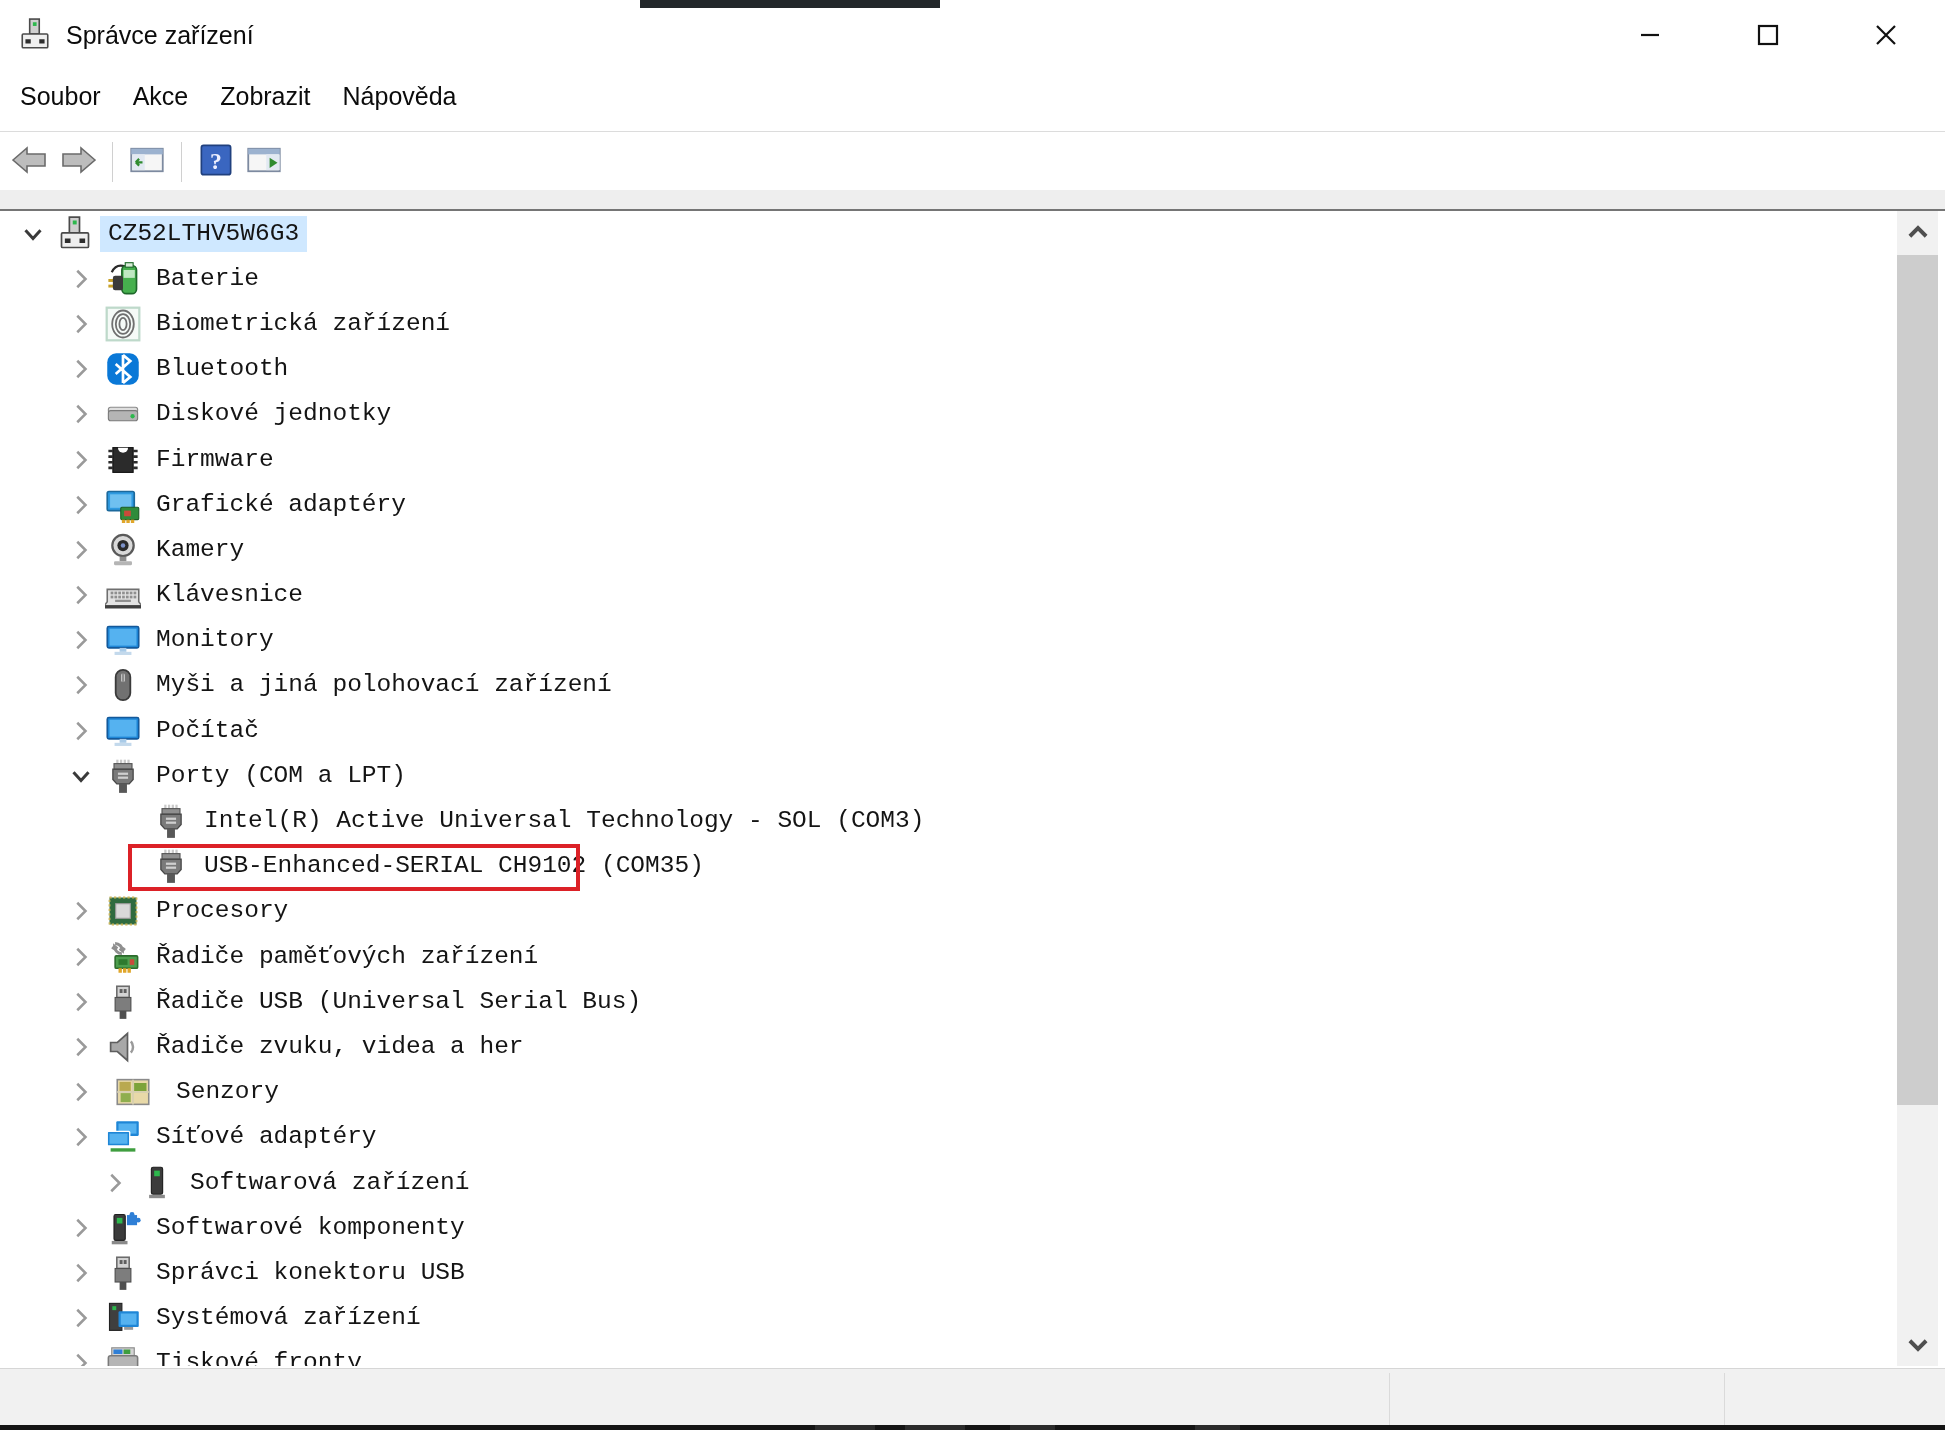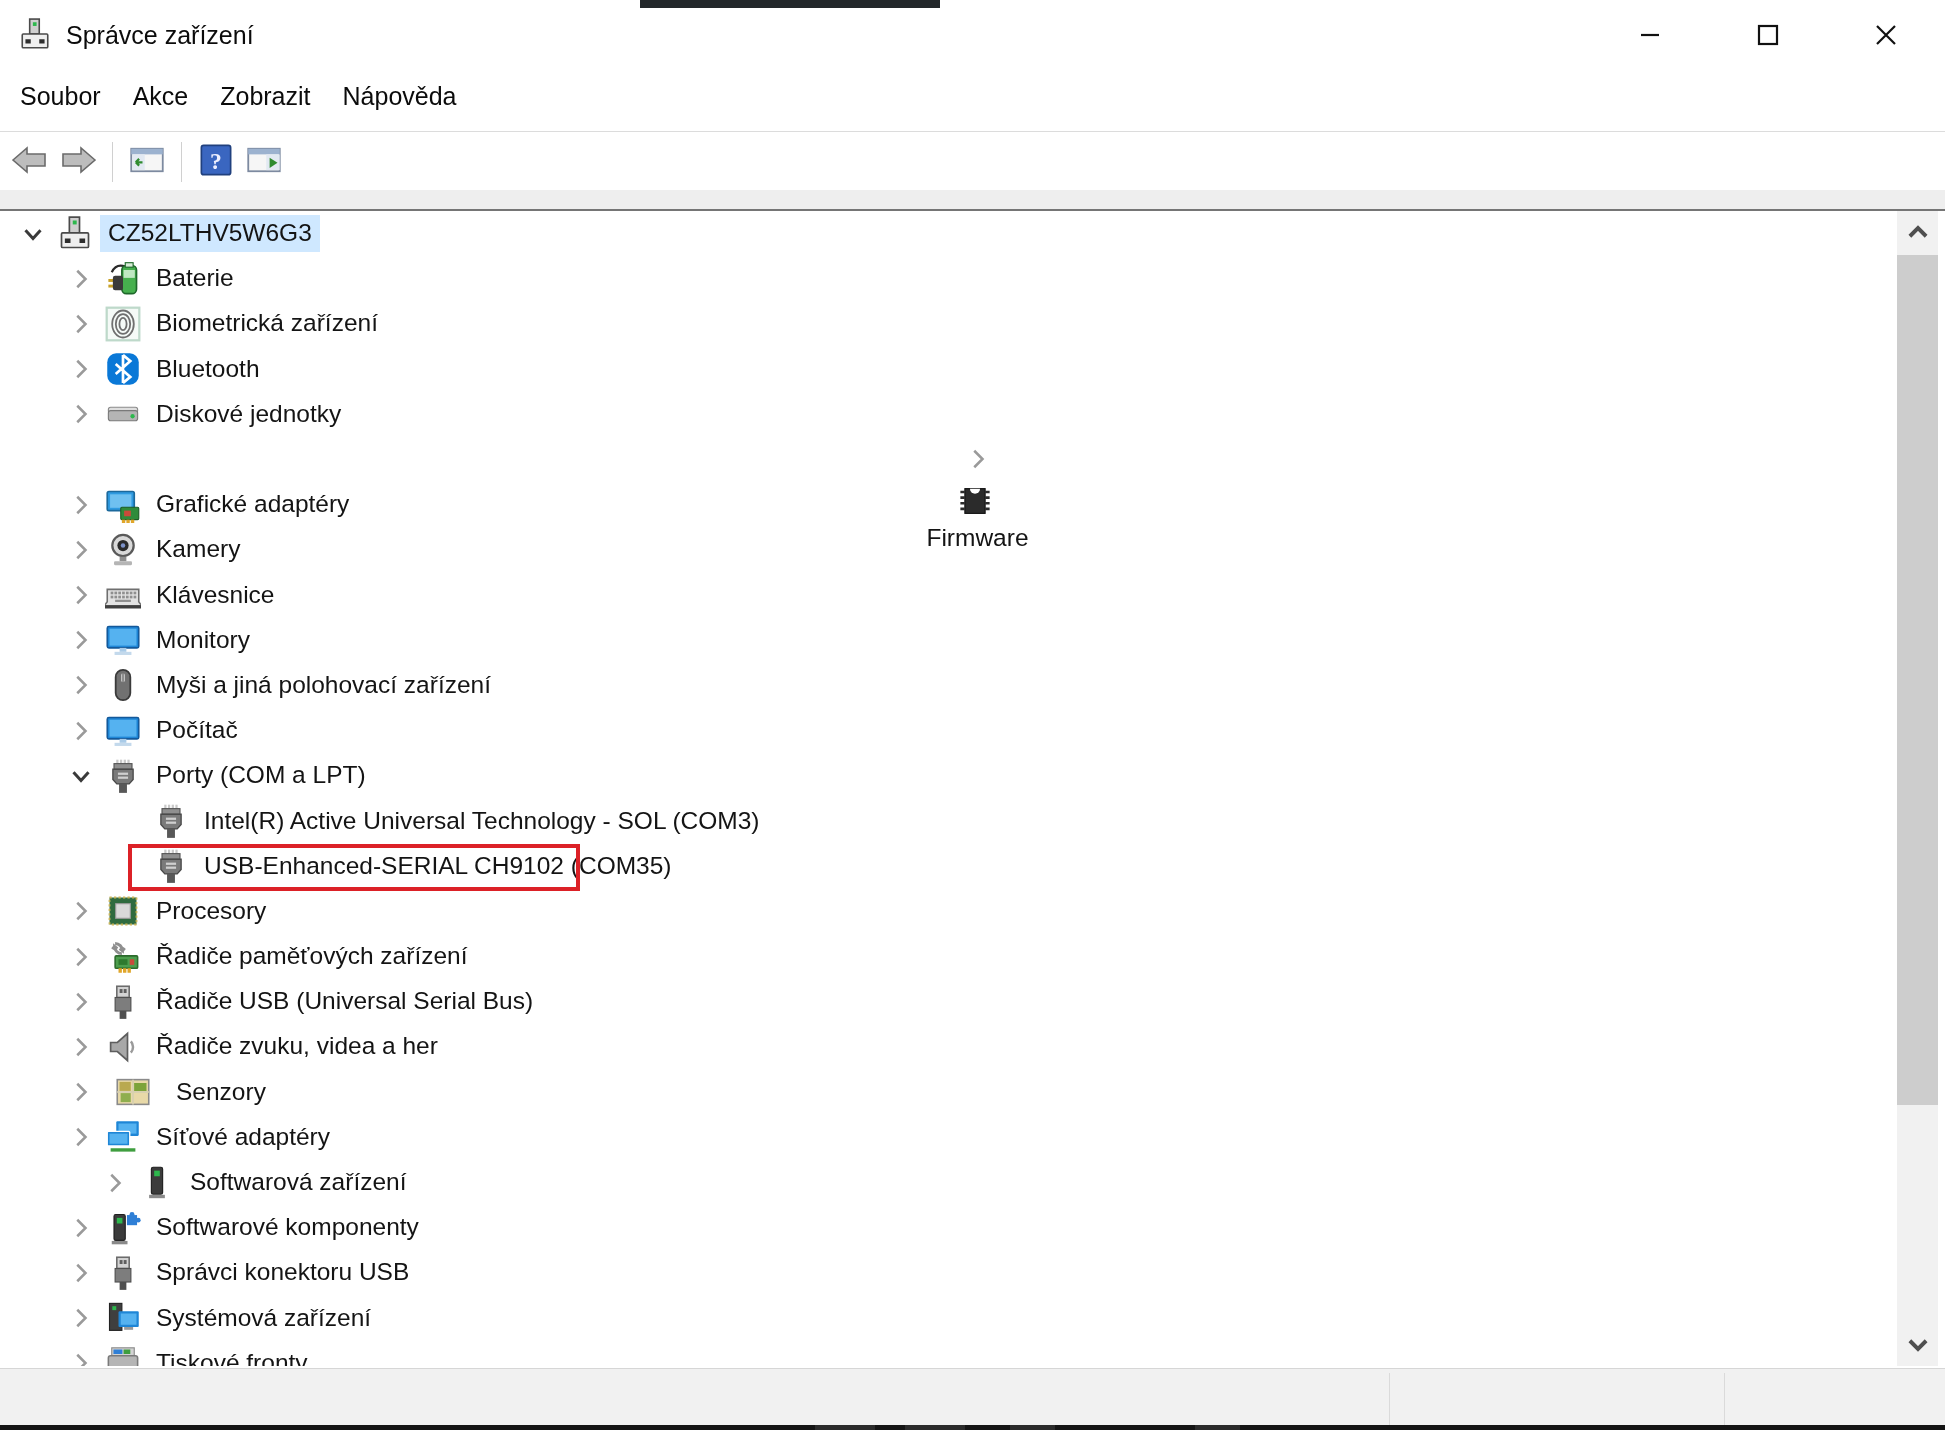--- a/index.html
+++ b/index.html
@@ -28,21 +28,21 @@
 
   .rebar-gap{position:absolute;left:0;top:190px;width:1945px;height:19px;background:#eeeeee;}
   .tree-top-border{position:absolute;left:0;top:209px;width:1945px;height:2px;background:#757575;}
 
   
   .treeview{position:absolute;left:0;top:211px;width:1897px;height:1155px;background:#fff;overflow:hidden;}
   .row{height:45.2px;display:flex;align-items:center;white-space:nowrap;}
   .chev{width:46px;height:45px;display:inline-flex;align-items:center;justify-content:center;flex:0 0 auto;}
   .ticon{width:38px;height:38px;display:inline-flex;align-items:center;justify-content:center;flex:0 0 auto;margin-right:6px;}
   .ticon svg{width:36px;height:36px;}
-  .tlabel{font-size:24.5px;padding:4px 8px 5px 8px;color:#141414;}
+  .tlabel{font-size:24.5px;padding:4px 8px 5px 8px;color:#141414;font-family:Liberation Mono, monospace;}
   .tlabel.sel{background:#cfe8ff;}
 
   .red-box{position:absolute;left:128px;top:844px;width:452px;height:47px;border:4px solid #dc2127;pointer-events:none;}
 
   
   .vscroll{position:absolute;right:7px;top:211px;width:41px;height:1155px;background:#f1f1f1;}
   .scroll-btn{position:absolute;left:0;width:41px;height:44px;background:#f1f1f1;display:flex;align-items:center;justify-content:center;border:none;}
   .scroll-btn.up{top:0;}
   .scroll-btn.down{bottom:0;}
   .scroll-thumb{position:absolute;left:0;top:44px;width:41px;height:850px;background:#cdcdcd;}
@@ -215,21 +215,21 @@
         </span>
         <span class="ticon">
           <svg viewBox="0 0 32 32">
             <rect x="3" y="10" width="26" height="5" rx="2" fill="#dedede" stroke="#8a8a8a"></rect>
             <rect x="3" y="13" width="26" height="9" rx="2" fill="#b5b5b5" stroke="#7a7a7a"></rect>
             <circle cx="24.5" cy="18" r="1.9" fill="#2db84d"></circle>
           </svg>
         </span>
         <span class="tlabel">Diskové jednotky</span>
       </div>
-      <div class="row" style="padding-left: 58px; flex-direction: column;">
+      <div class="row" style="padding-left: 58px;">
         <span class="chev">
           <svg width="24" height="24" viewBox="0 0 16 16">
             <path d="M5.5 2.5 L11 8 L5.5 13.5" fill="none" stroke="#9a9a9a" stroke-width="1.7"></path>
           </svg>
         </span>
         <span class="ticon">
           <svg viewBox="0 0 32 32">
             <rect x="7" y="5" width="18" height="22" fill="#2b2b2b" stroke="#111"></rect>
             <path d="M11.5 5 a4.5 4.5 0 0 0 9 0 z" fill="#fff"></path>
             <g stroke="#2b2b2b" stroke-width="2.4">

